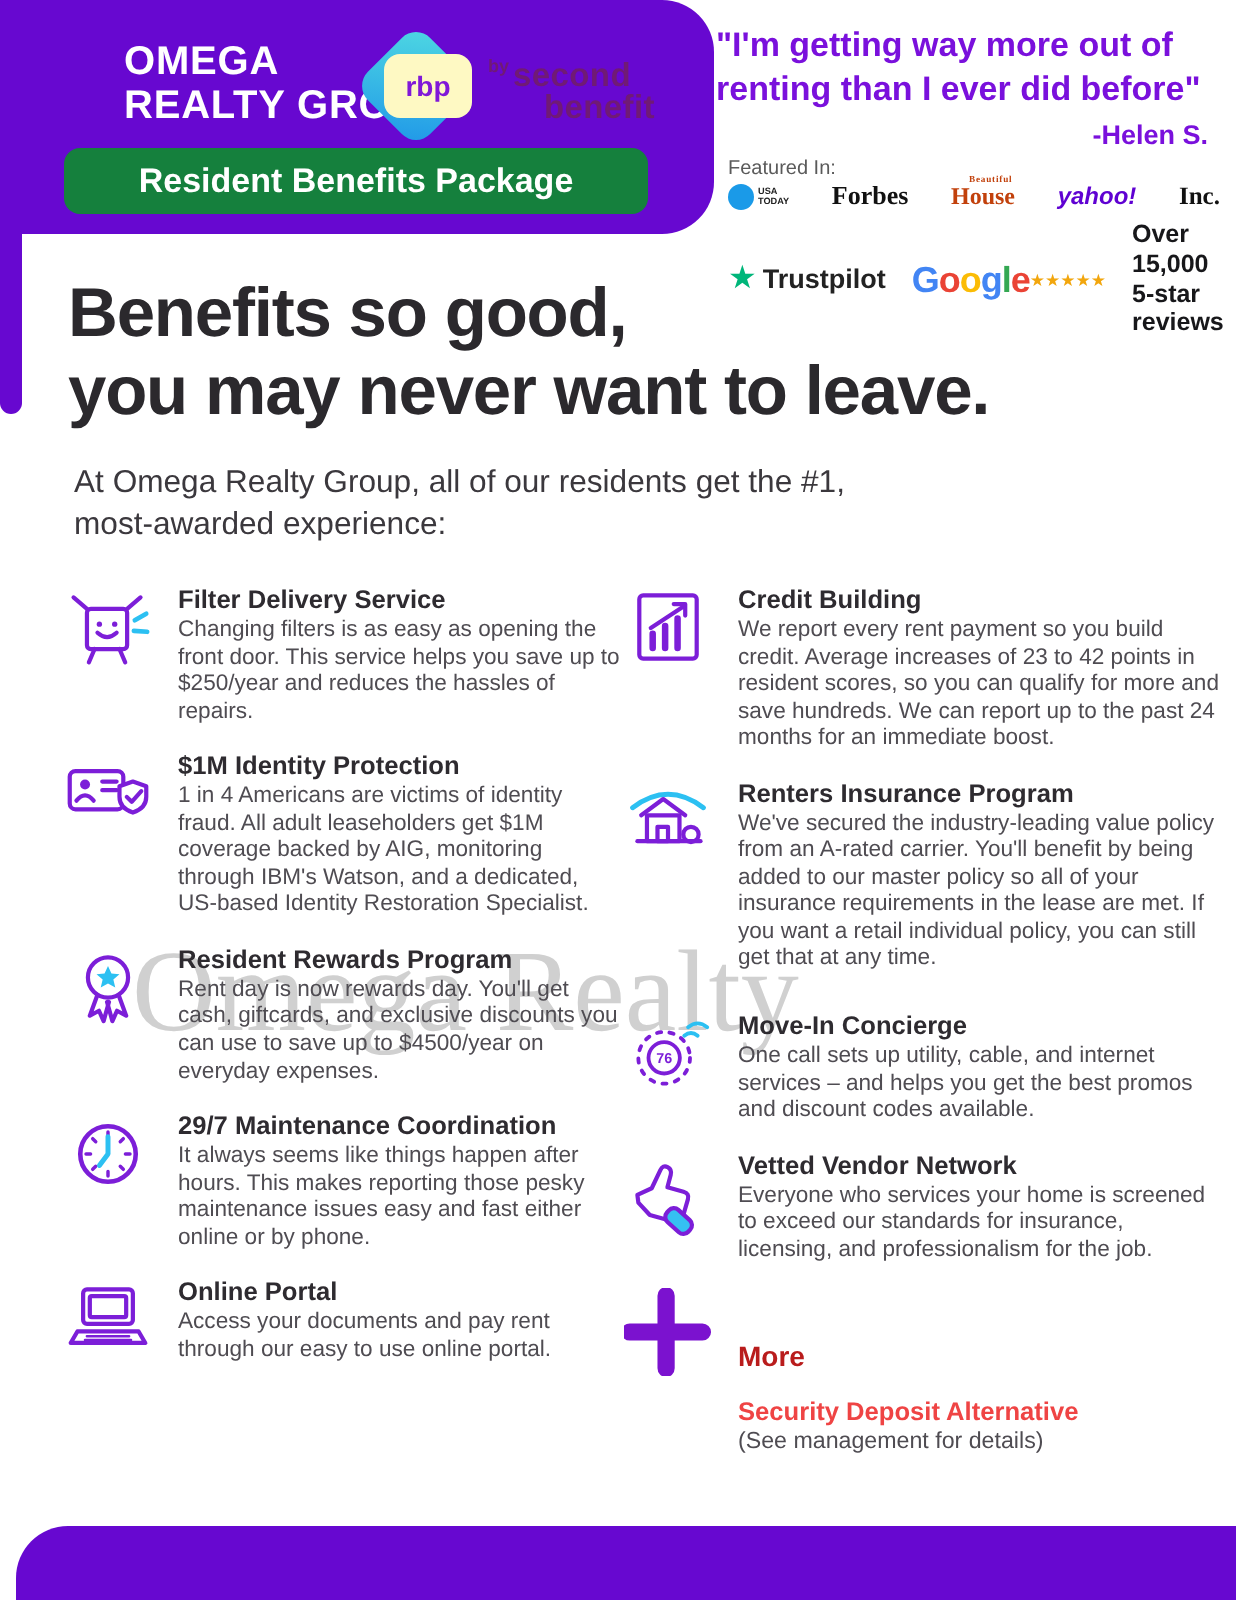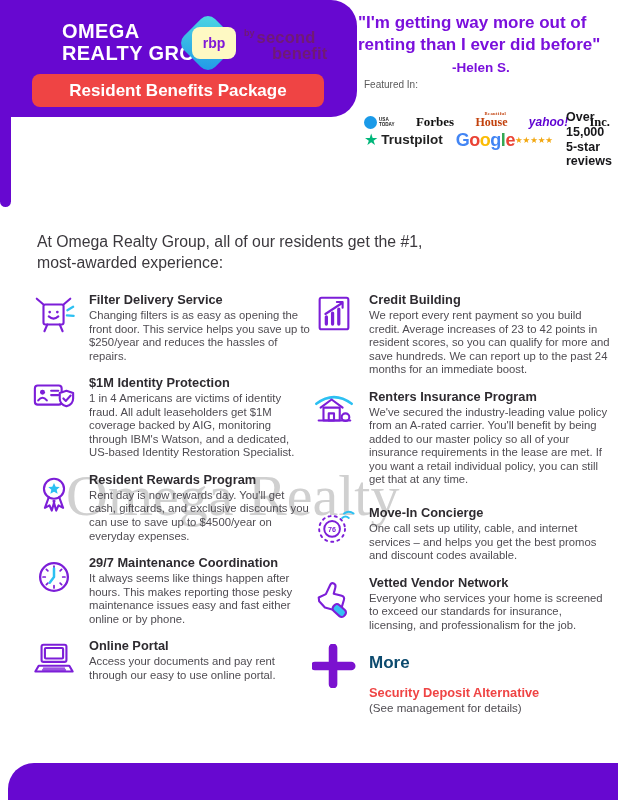--- a/index.html
+++ b/index.html
@@ -13,27 +13,27 @@
   .company{position:absolute;left:35px;top:20px;color:#fff;font-size:20px;font-weight:800;
            line-height:1.12;letter-spacing:.4px;margin-left:27px;}
   .rbp-outer{position:absolute;left:186px;top:21px;width:44px;height:44px;border-radius:10px;
              background:linear-gradient(140deg,#4fd9e2,#1f97e8);transform:rotate(45deg);}
   .rbp-inner{position:absolute;left:192px;top:27px;width:44px;height:32px;background:#fef9c3;border-radius:8px;
              display:flex;align-items:center;justify-content:center;font-size:14px;font-weight:800;color:#8018d8;}
   .byline{position:absolute;left:244px;top:29px;color:#701a75;line-height:1;}
   .byline .by{font-size:9px;font-weight:600;vertical-align:7px;margin-right:2px;}
   .byline .bw{font-size:16.5px;font-weight:800;letter-spacing:.2px;}
   .byline .l2{margin-left:28px;margin-top:-1px;}
-  .rbp-box{position:absolute;left:32px;top:74px;width:292px;height:33px;background:#ef4444;border-radius:8px;
+  .rbp-box{position:absolute;left:32px;top:74px;width:292px;height:33px;background:#15803d;border-radius:8px;
            display:flex;align-items:center;justify-content:center;color:#fff;font-size:17px;font-weight:700;}
   
   .quote{position:absolute;left:358px;top:12px;width:252px;color:#7a10dc;font-size:17px;font-weight:800;line-height:1.3;}
-  .quote-attr{text-align:center;padding-right:6px;font-size:13.5px;margin-top:3px;}
+  .quote-attr{text-align:right;padding-right:6px;font-size:13.5px;margin-top:3px;}
   .featured-label{position:absolute;left:364px;top:79px;font-size:10px;color:#5a5a5a;}
-  .logo-row{position:absolute;left:364px;top:90px;width:246px;display:flex;align-items:center;justify-content:space-between;margin-top:24px;}
+  .logo-row{position:absolute;left:364px;top:90px;width:246px;display:flex;align-items:center;justify-content:space-between;}
   .usat{display:flex;align-items:center;gap:2px;}
   .usat-dot{width:13px;height:13px;border-radius:50%;background:#1a9ae8;}
   .usat-txt{font-size:4.6px;font-weight:700;color:#222;line-height:1.15;}
   .forbes{font-family:"Liberation Serif",serif;font-weight:700;font-size:13px;color:#111;}
   .house{font-family:"Liberation Serif",serif;font-weight:700;font-size:12px;color:#c2410c;position:relative;}
   .house-small{position:absolute;top:-4px;left:9px;font-size:4.6px;letter-spacing:.4px;font-weight:700;}
   .yahoo{font-size:12px;font-weight:800;font-style:italic;color:#5f01d2;}
   .inc{font-family:"Liberation Serif",serif;font-weight:800;font-size:12.5px;color:#111;}
   .review-row{position:absolute;left:364px;top:110px;width:250px;display:flex;align-items:center;gap:13px;}
   .trustpilot{display:flex;align-items:center;gap:3px;}
@@ -53,21 +53,21 @@
   .wm1{font-size:58px;}
   .wm2{font-size:74px;margin-left:178px;margin-top:16px;}
   
   .col{position:absolute;top:292px;}
   .col-left{left:32px;width:278px;}
   .col-right{left:312px;width:298px;}
   .benefit{display:flex;gap:13px;margin-bottom:12px;}
   .bicon{flex:0 0 44px;width:44px;height:44px;}
   .btitle{font-size:12.8px;font-weight:800;color:#2e2b30;margin-bottom:2px;}
   .bbody{font-size:11.3px;color:#4f4c52;line-height:1.2;}
-  .more-title{font-size:17px;font-weight:800;color:#0c4a6e;margin-top:9px;}
+  .more-title{font-size:14px;font-weight:800;color:#b91c1c;margin-top:26px;}
   .sec-title{font-size:12.8px;font-weight:800;color:#ef4444;margin-top:12px;}
   .sec-note{font-size:11.6px;color:#4f4c52;margin-top:1px;}
   
   .footer-bar{position:absolute;left:8px;top:763px;width:610px;height:37px;background:#6708d0;border-radius:26px 0 0 0;}
   svg{display:block;}
 </style>
 </head>
 <body>
 
 <div class="page">
@@ -121,20 +121,24 @@
     <div class="google">
       <div class="gword"><span class="g-blue">G</span><span class="g-red">o</span><span class="g-yellow">o</span><span class="g-blue">g</span><span class="g-green">l</span><span class="g-red">e</span></div>
       <div class="gstars">★★★★★</div>
     </div>
     <div class="rev-summary">
       <div>Over 15,000</div>
       <div>5-star reviews</div>
     </div>
   </div>
 
+  <div class="headline">
+    <div>Benefits so good,</div>
+    <div>you may never want to leave.</div>
+  </div>
   <div class="subtitle">
     <div>At Omega Realty Group, all of our residents get the #1,</div>
     <div>most-awarded experience:</div>
   </div>
 
   <div class="col col-left">
 
     <div class="benefit">
       <div class="bicon">
         <svg width="44" height="44" viewBox="0 0 46 46" fill="none" stroke="#7c1ed8" stroke-width="2.2" stroke-linecap="round" stroke-linejoin="round">

